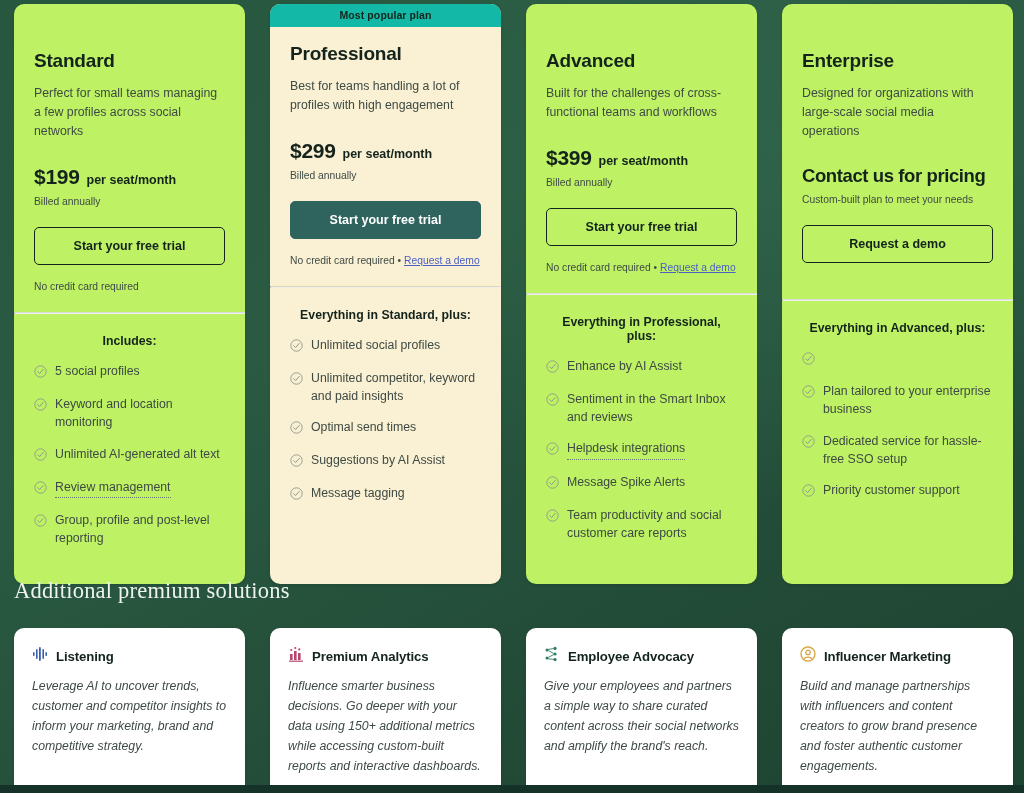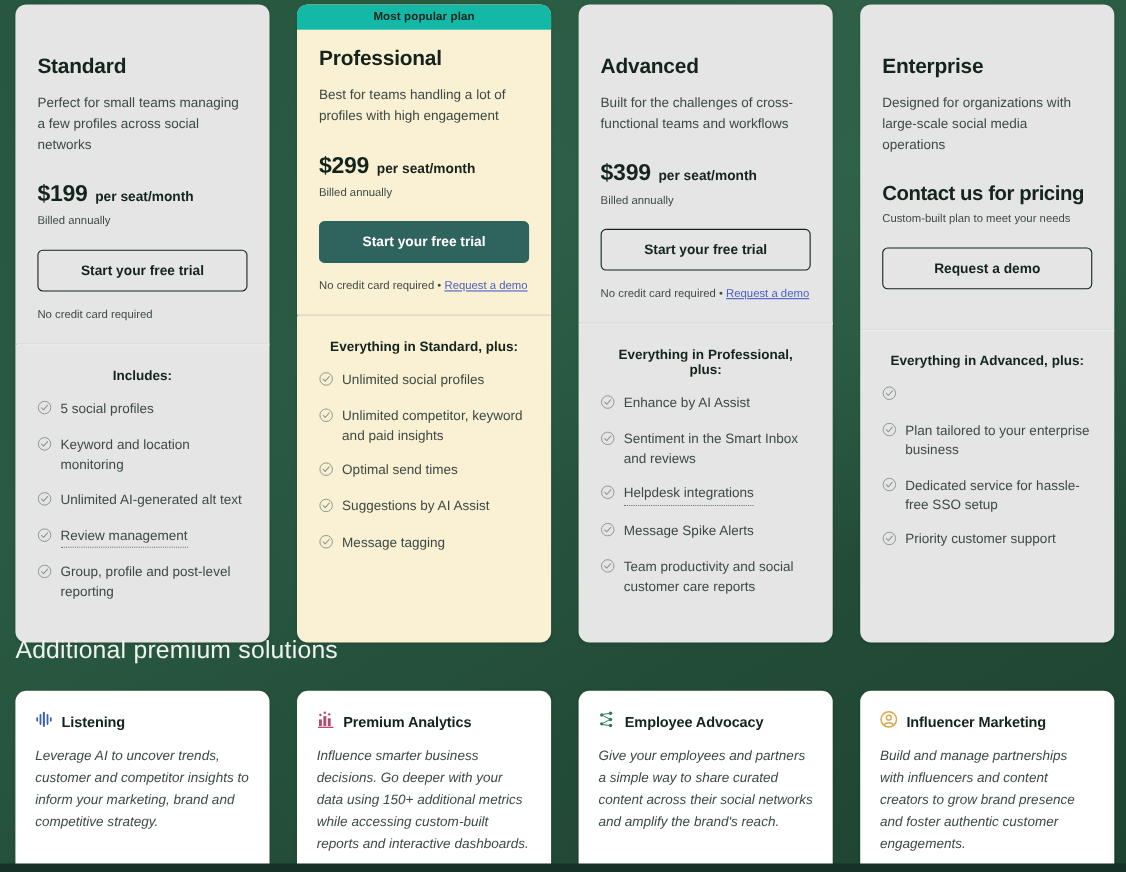--- a/index.html
+++ b/index.html
@@ -21,21 +21,21 @@
 
   
   .pricing-grid {
     position:absolute; left:14px; top:4px;
     width:996px;
     display:grid;
     grid-template-columns:repeat(4, 231px);
     gap:25px;
   }
   .plan-card {
-    background:#e5e5e5;
+    background:#bef264;
     border-radius:10px;
     overflow:hidden;
     display:flex;
     flex-direction:column;
     box-shadow:0 1px 3px rgba(0,0,0,0.12);
     min-height:527px;
   }
   .plan-card.featured { background:#faf0d3; }
 
   .popular-banner {
@@ -106,21 +106,21 @@
   .feature-text.tooltip {
     border-bottom:1.5px dotted #6a7570;
     padding-bottom:1px;
     display:inline;
     cursor:help;
   }
 
   
   .premium-heading {
     position:absolute; left:14px; top:578px;
-    font-family:Liberation Sans, sans-serif;
+    font-family:Liberation Serif, serif;
     font-size:22.5px; color:#eef3ef; letter-spacing:0.2px;
   }
   .premium-grid {
     position:absolute; left:14px; top:628px;
     width:996px;
     display:grid;
     grid-template-columns:repeat(4, 231px);
     gap:25px;
   }
   .premium-card {

